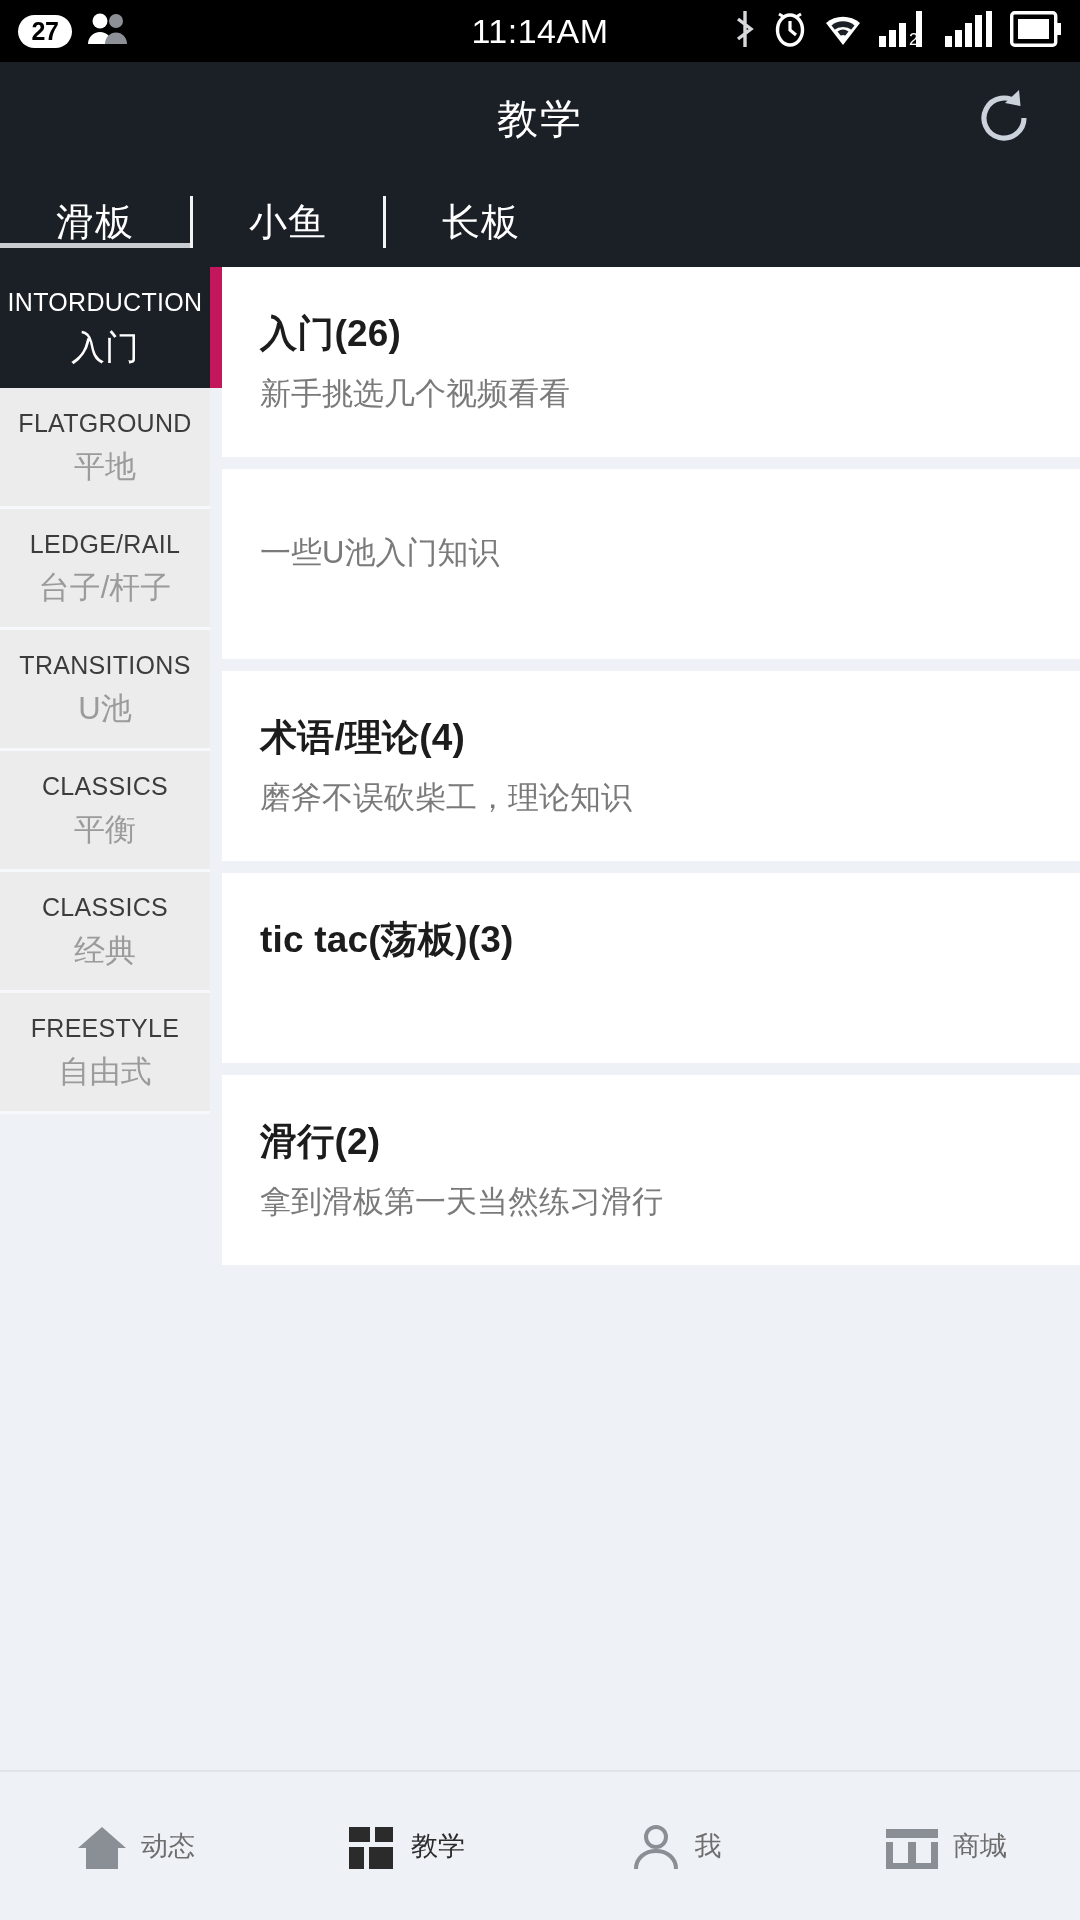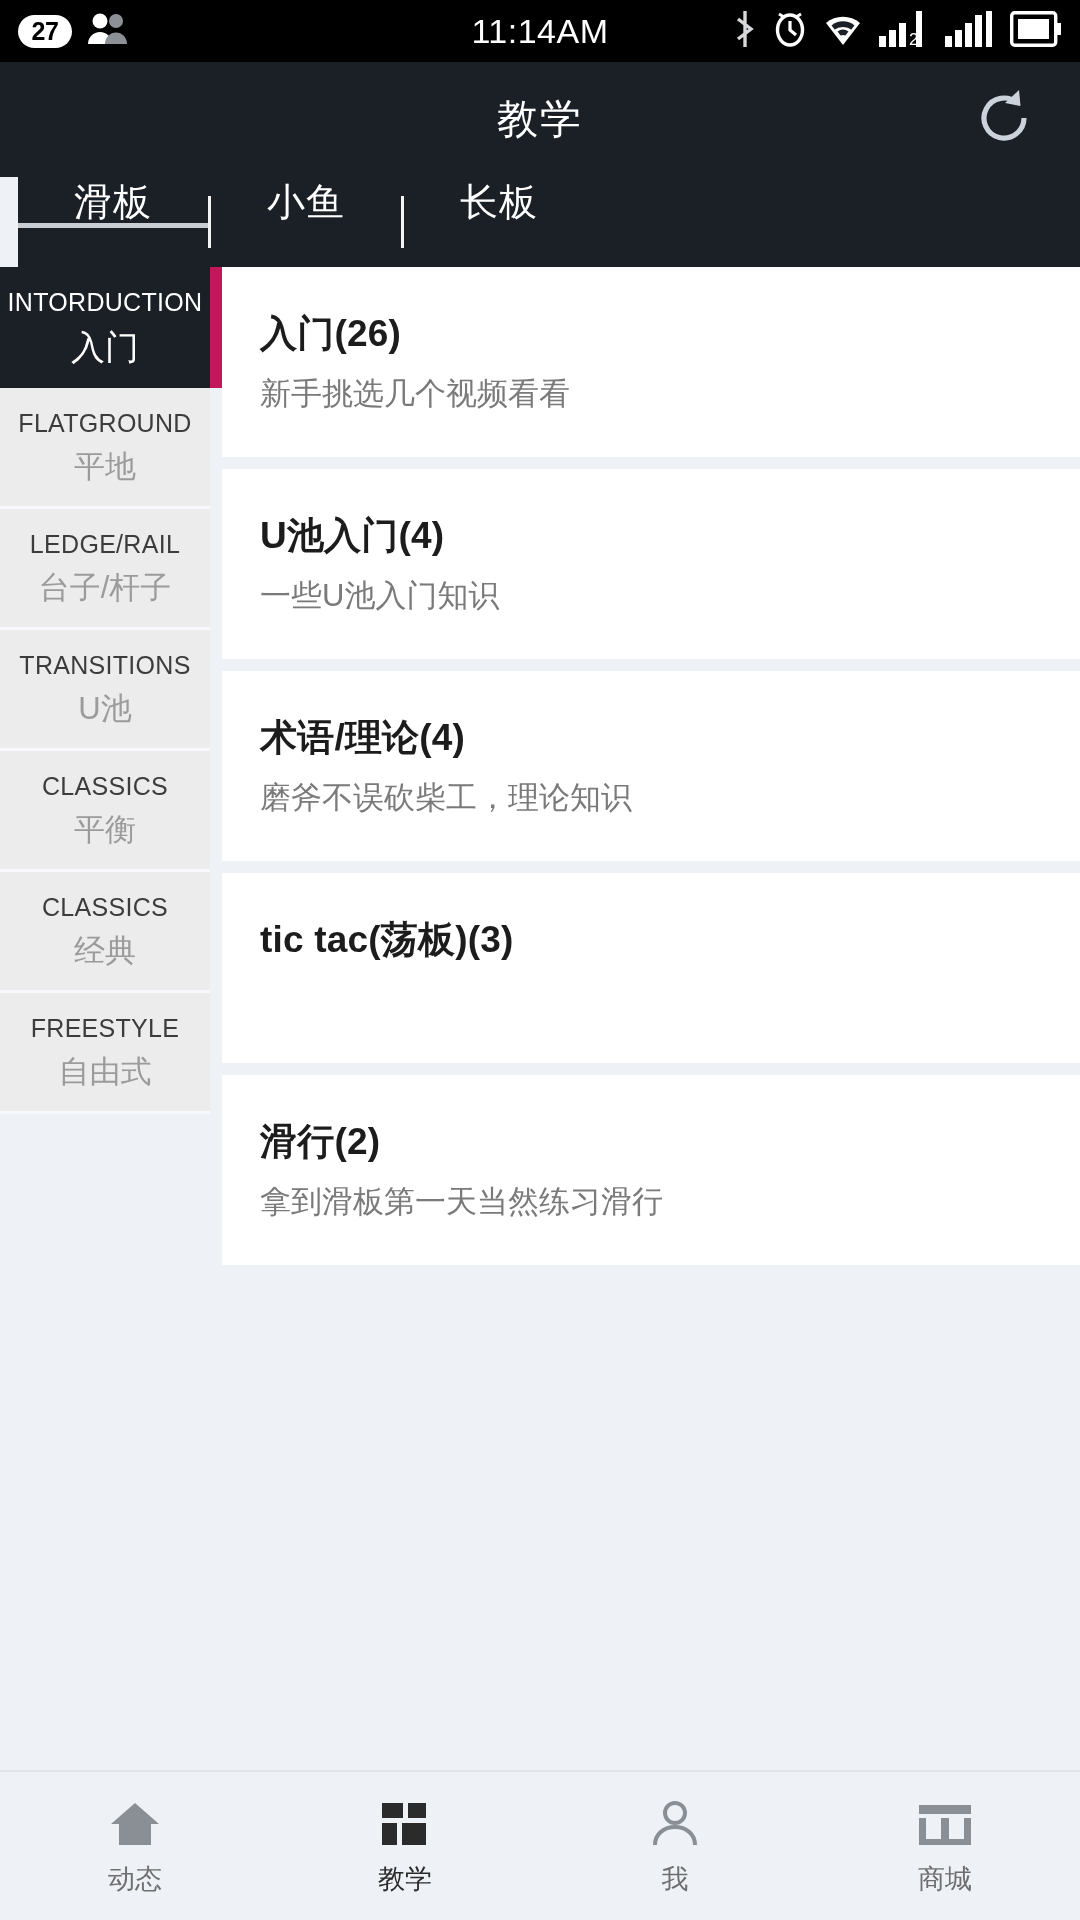--- a/index.html
+++ b/index.html
@@ -97,24 +97,23 @@
     display: flex;
     align-items: center;
     justify-content: center;
   }
 
   
   .tabbar {
     height: 90px;
     background: #1b1f26;
     display: flex;
-    align-items: flex-start;
+    align-items: center;
     flex: 0 0 auto;
     position: relative;
-    margin-left: 18px;
   }
   .tab {
     width: 190px;
     display: flex;
     align-items: center;
     justify-content: center;
     color: #ffffff;
     font-size: 38px;
     position: relative;
     letter-spacing: 1px;
@@ -229,21 +228,21 @@
     height: 148px;
     background: #eef2f7;
     display: flex;
     align-items: center;
     border-top: 2px solid #dfe4ea;
     flex: 0 0 auto;
   }
   .nav-item {
     flex: 1 1 0;
     display: flex;
-    flex-direction: column;
+    flex-direction: row;
     align-items: center;
     justify-content: center;
     gap: 12px;
   }
   .nav-item .nav-label {
     font-size: 27px;
     color: #6e6e6e;
   }
   .nav-item.active .nav-label { color: #2b2b2b; }
   .nav-icon {
@@ -382,21 +381,20 @@
       </div>
       <div class="sidebar-filler"></div>
     </div>
 
     <div class="list">
       <div class="card">
         <div class="c-title">入门(26)</div>
         <div class="c-sub">新手挑选几个视频看看</div>
       </div>
       <div class="card">
-        <div class="c-title">U池入门(4)</div>
         <div class="c-sub">一些U池入门知识</div>
       </div>
       <div class="card">
         <div class="c-title">术语/理论(4)</div>
         <div class="c-sub">磨斧不误砍柴工，理论知识</div>
       </div>
       <div class="card">
         <div class="c-title">tic tac(荡板)(3)</div>
       </div>
       <div class="card">

